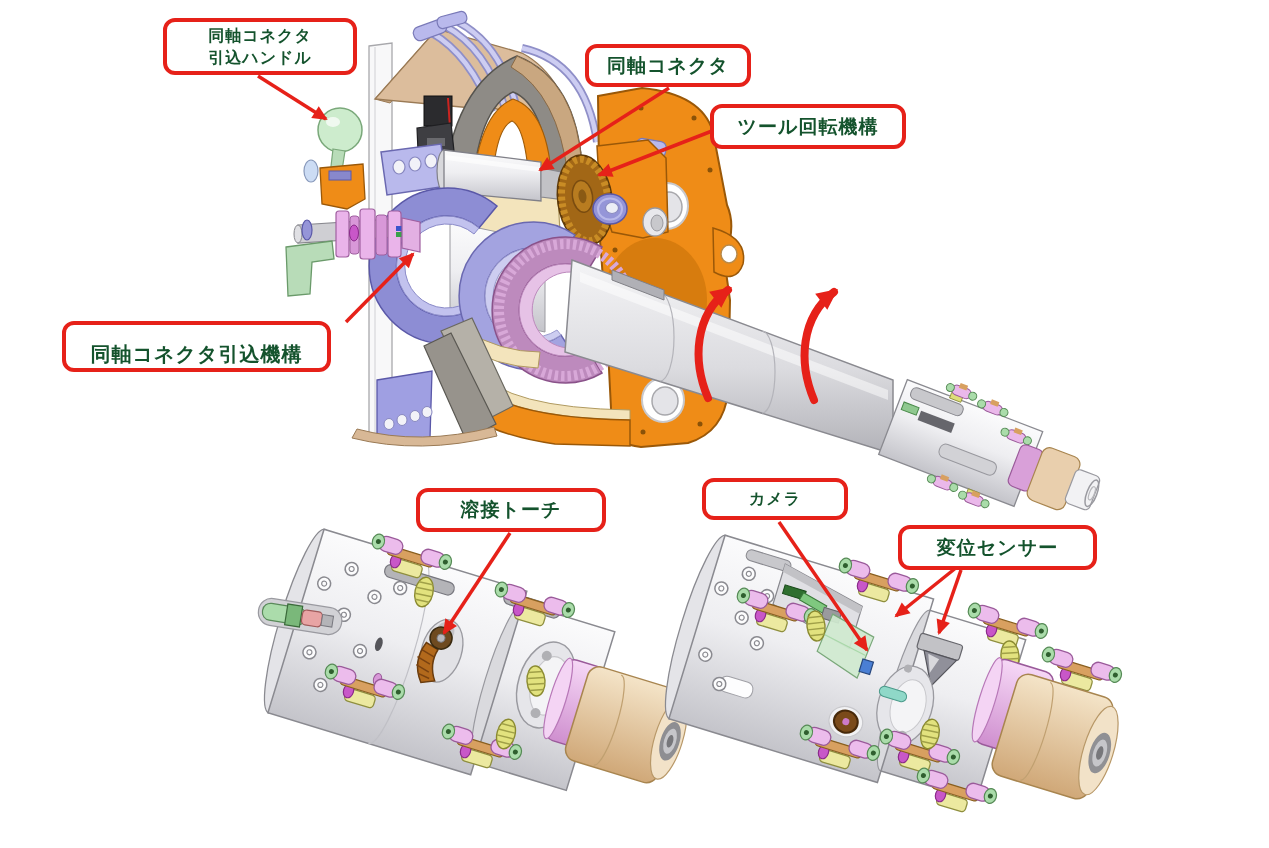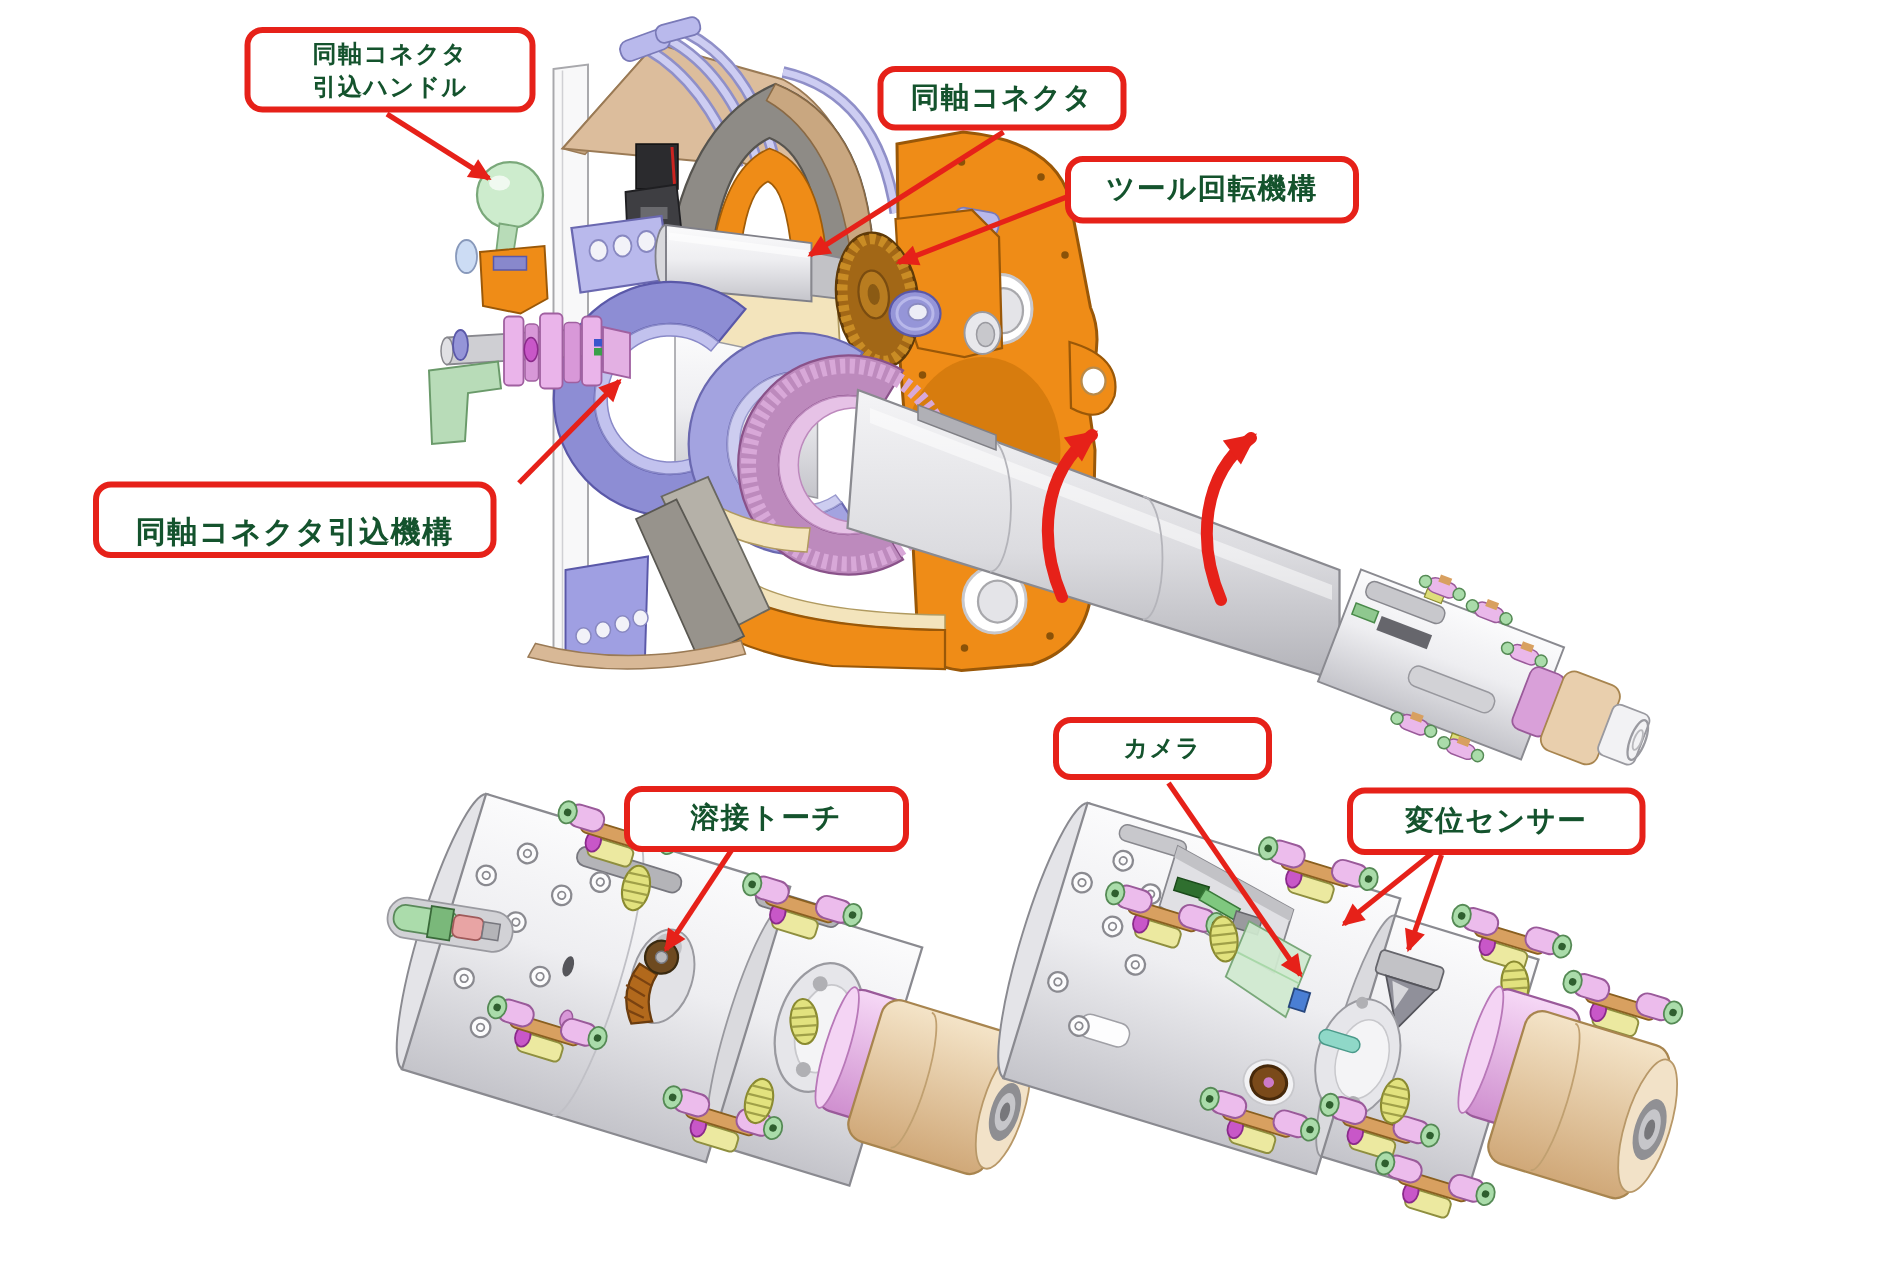--- a/index.html
+++ b/index.html
@@ -417,21 +417,21 @@
 </div>
 
 <div class="callout" style="left:710px;top:104px;width:196px;height:45px;font-size:19px;">
   <span>ツール回転機構</span>
 </div>
 
 <div class="callout" style="left:62px;top:321px;width:269px;height:51px;font-size:20px;align-items:flex-end;">
   <span>同軸コネクタ引込機構</span>
 </div>
 
-<div class="callout" style="left:416px;top:488px;width:190px;height:44px;font-size:19px;margin-top:36px;">
+<div class="callout" style="left:416px;top:488px;width:190px;height:44px;font-size:19px;">
   <span>溶接トーチ</span>
 </div>
 
 <div class="callout" style="left:702px;top:478px;width:146px;height:42px;font-size:16px;">
   <span>カメラ</span>
 </div>
 
 <div class="callout" style="left:898px;top:525px;width:199px;height:45px;font-size:19px;">
   <span>変位センサー</span>
 </div>

